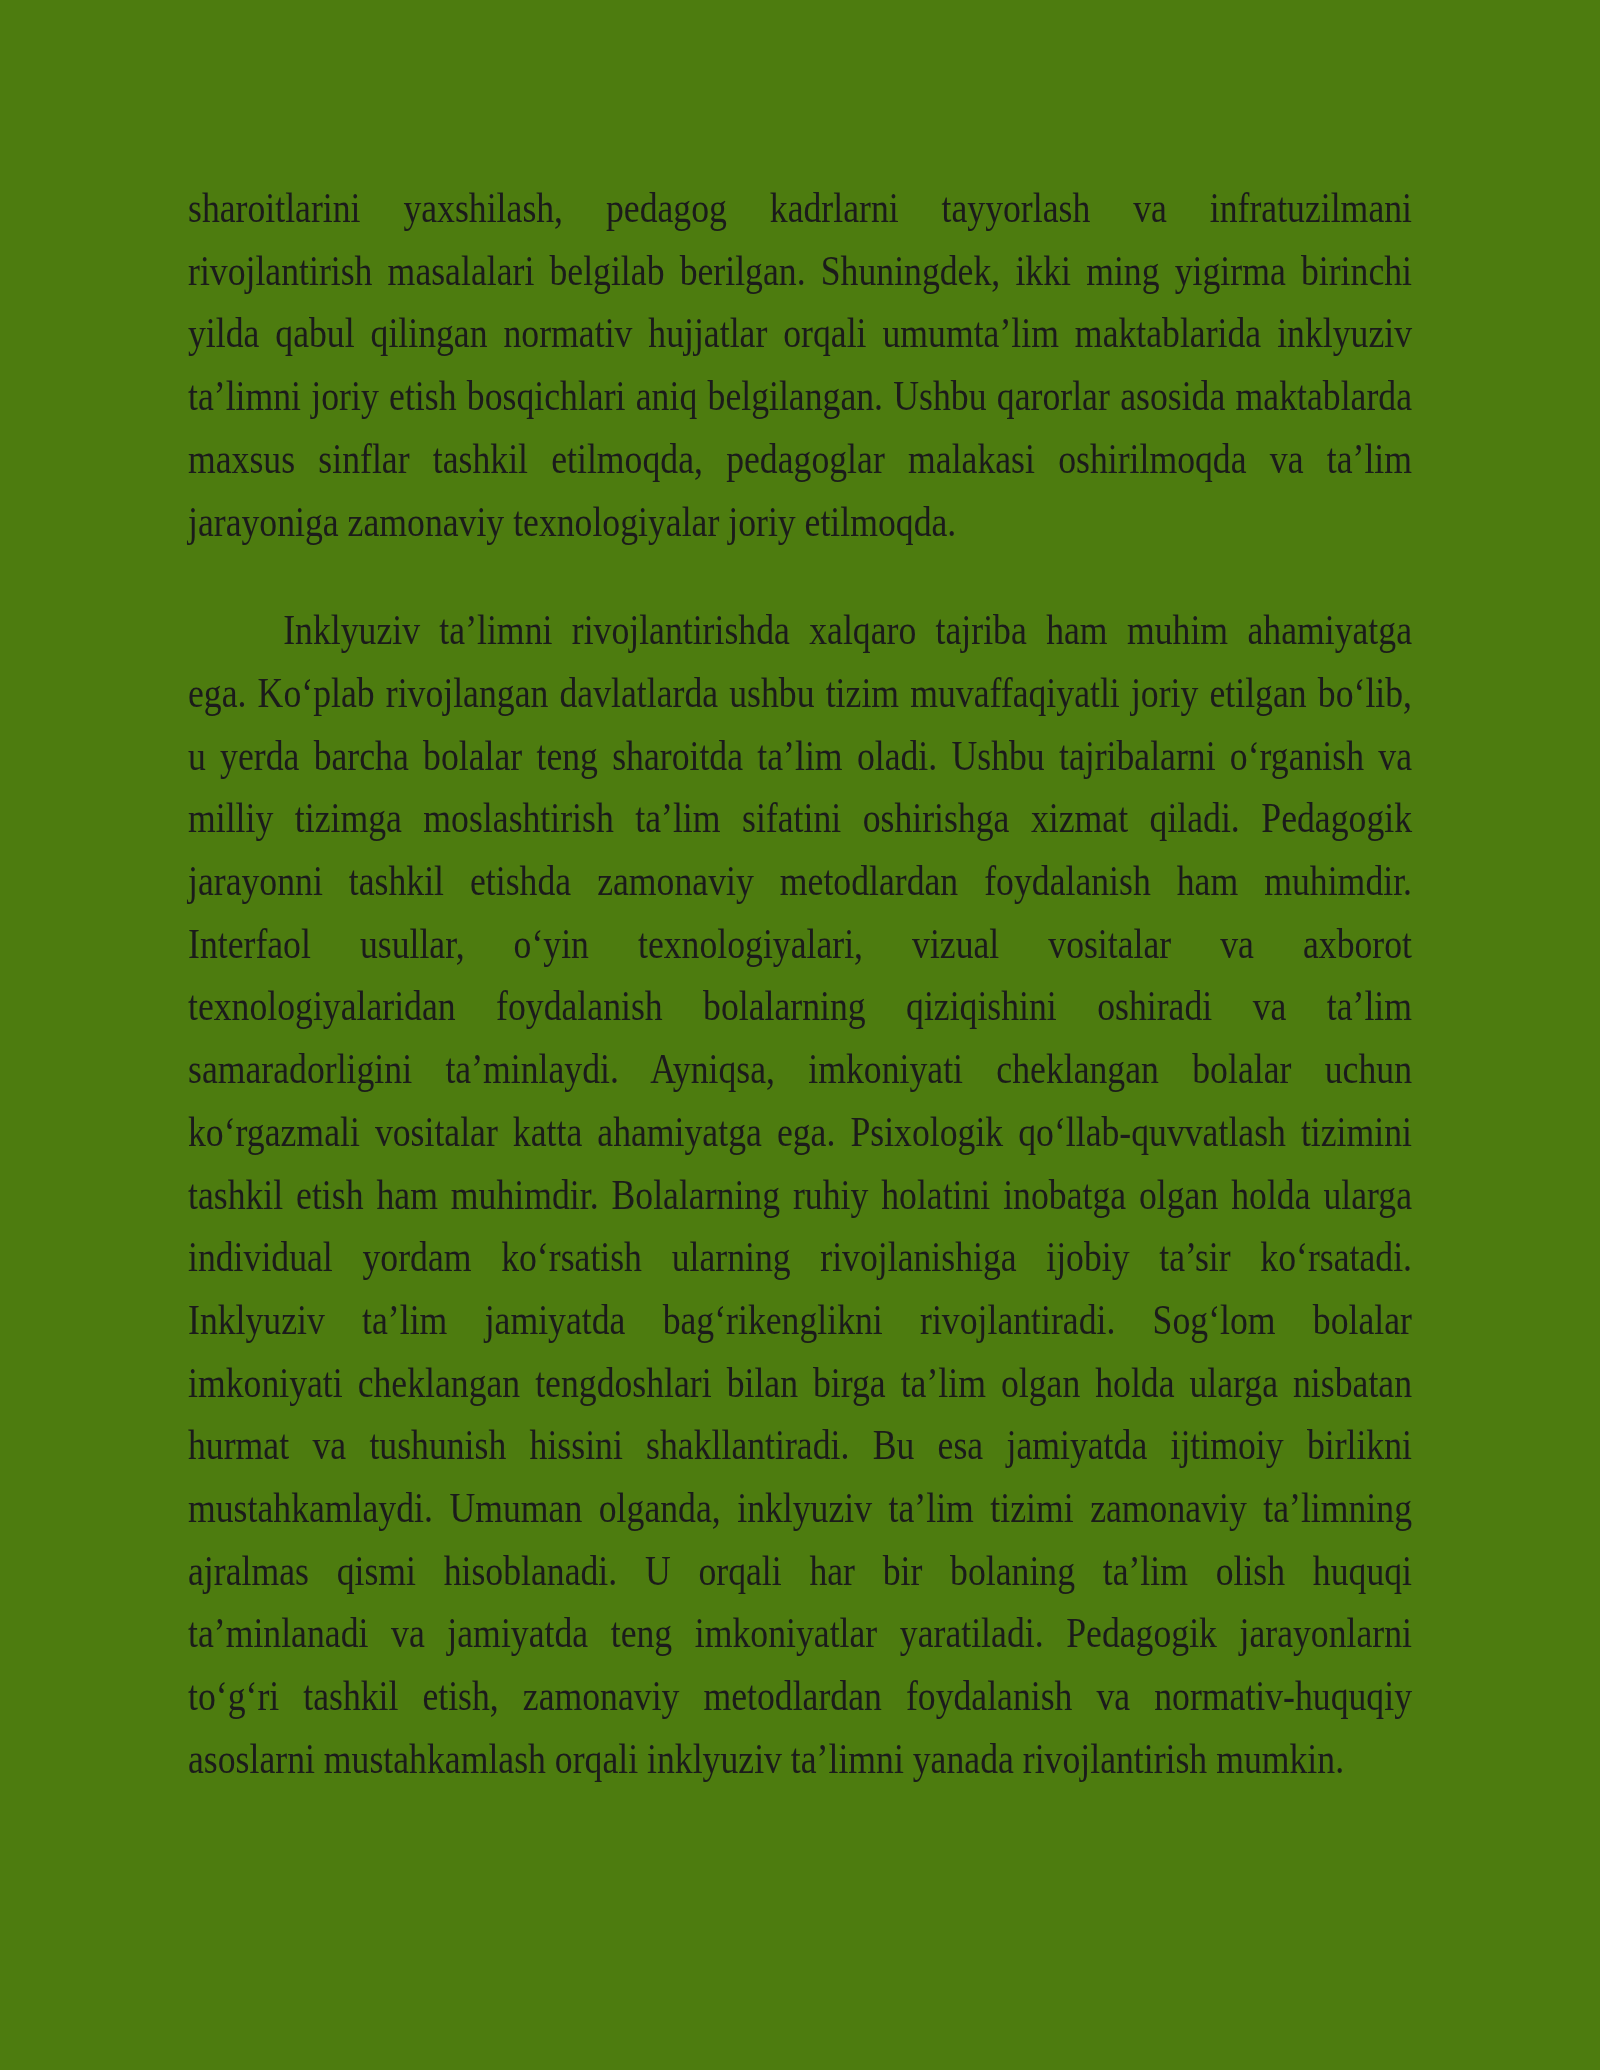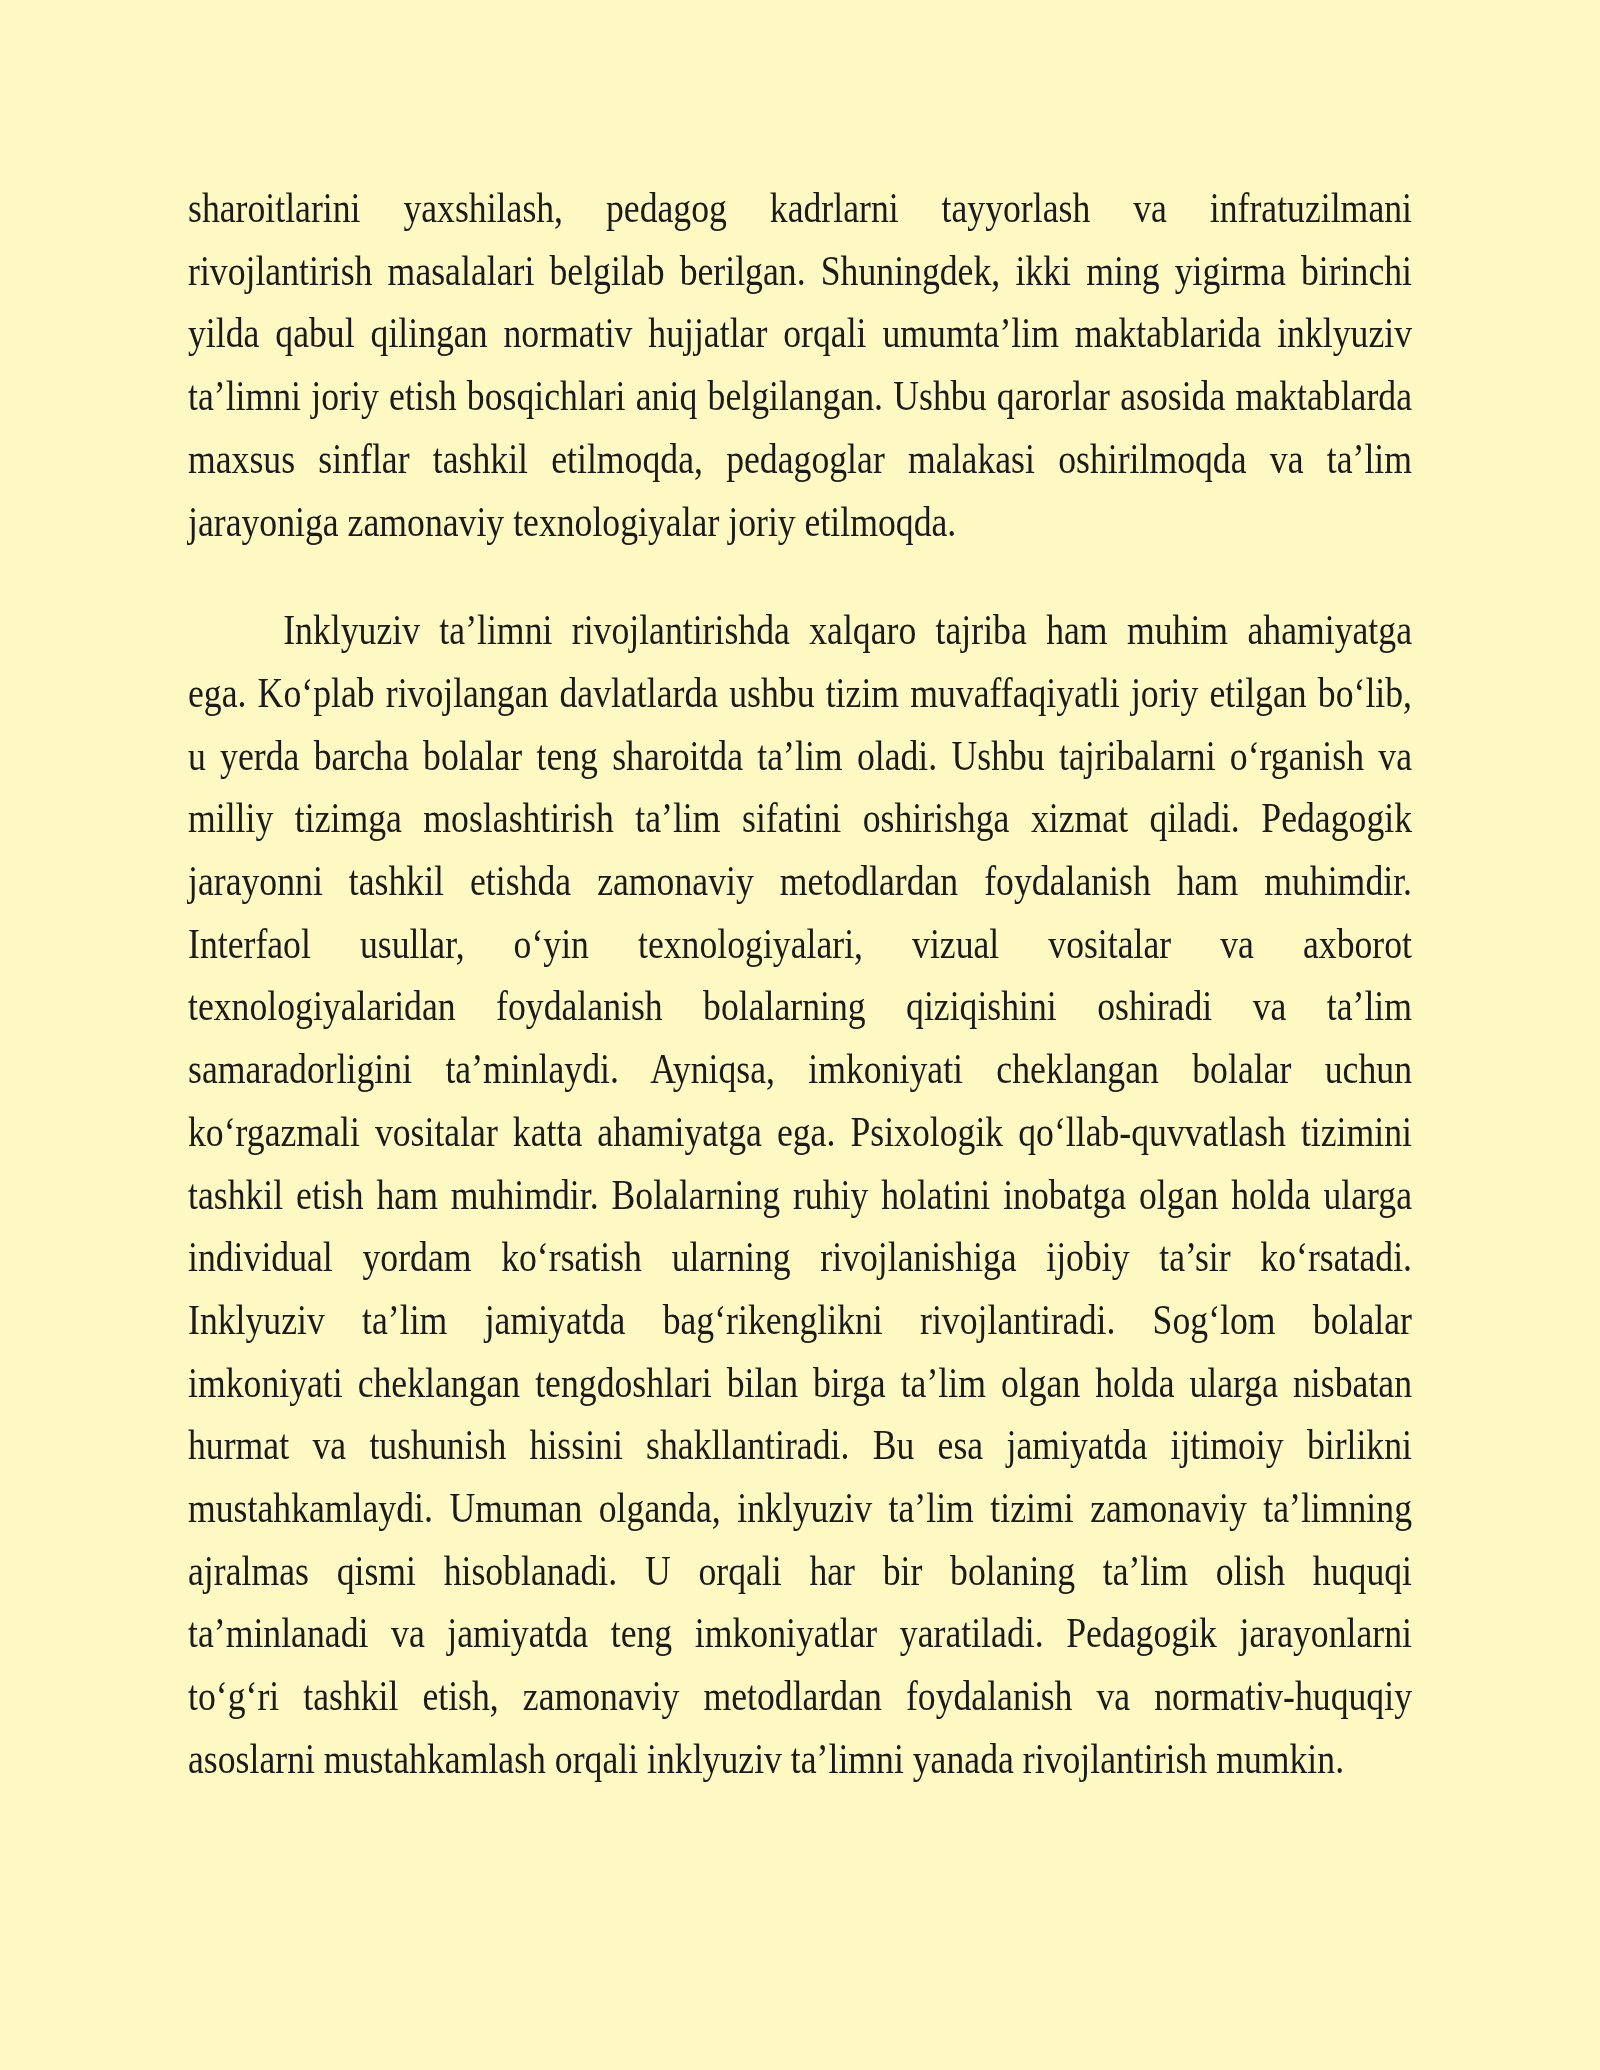--- a/index.html
+++ b/index.html
@@ -4,21 +4,21 @@
 <style>
   html, body {
     margin: 0;
     padding: 0;
     background: #ffffff;
   }
   .page {
     position: relative;
     width: 1600px;
     height: 2070px;
-    background: #fef9c3;
+    background: #4d7c0f;
     overflow: hidden;
     font-family: "Liberation Serif", "DejaVu Serif", serif;
   }
   .text-block {
     position: absolute;
     left: 188px;
     top: 177px;
     width: 1440px;               
     transform: scaleX(0.85);     
     transform-origin: 0 0;

